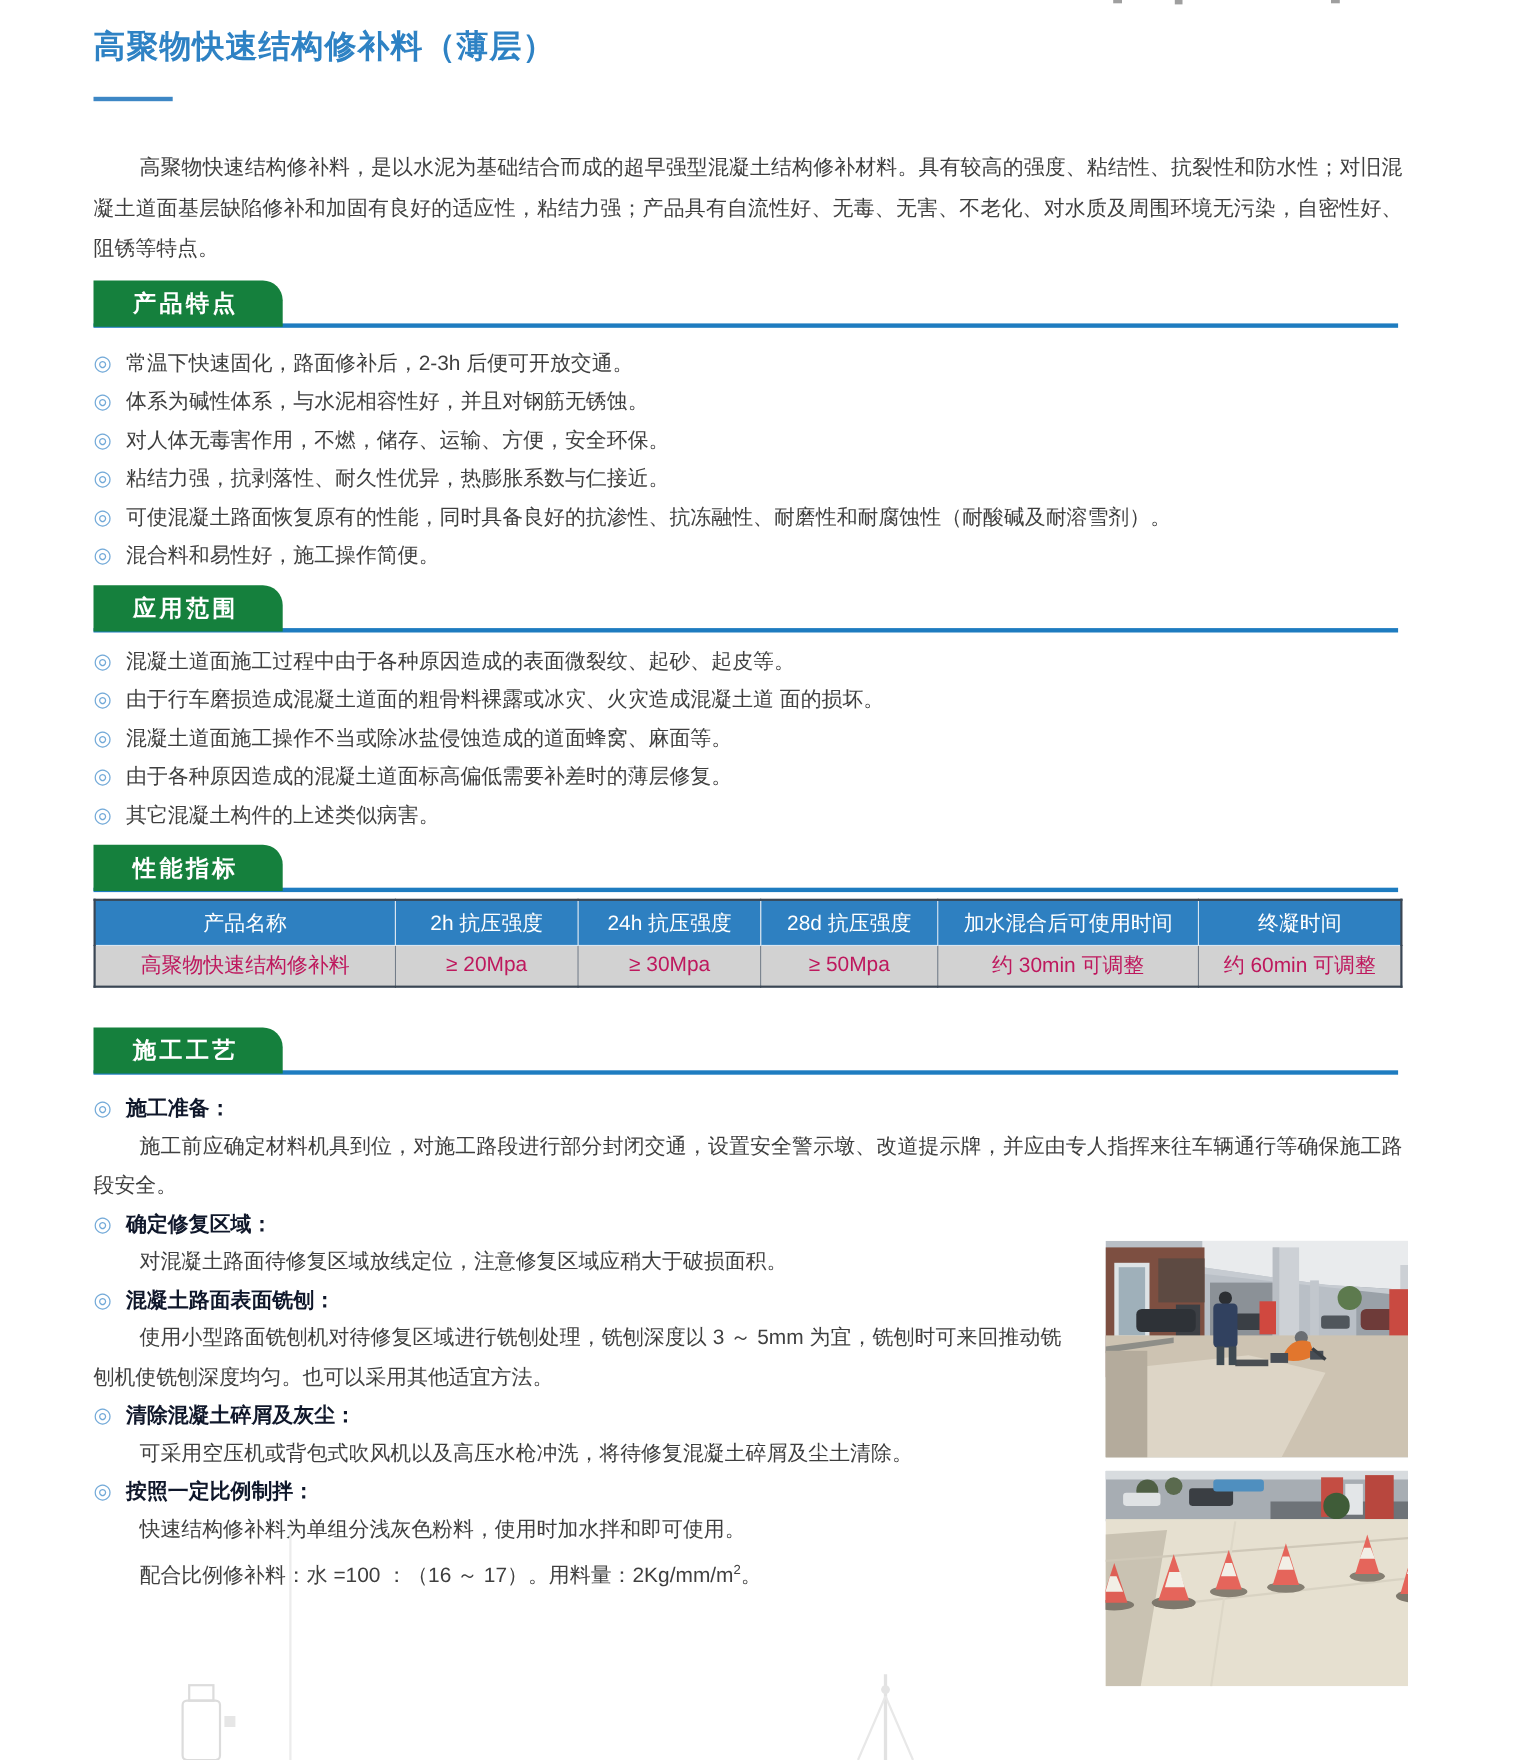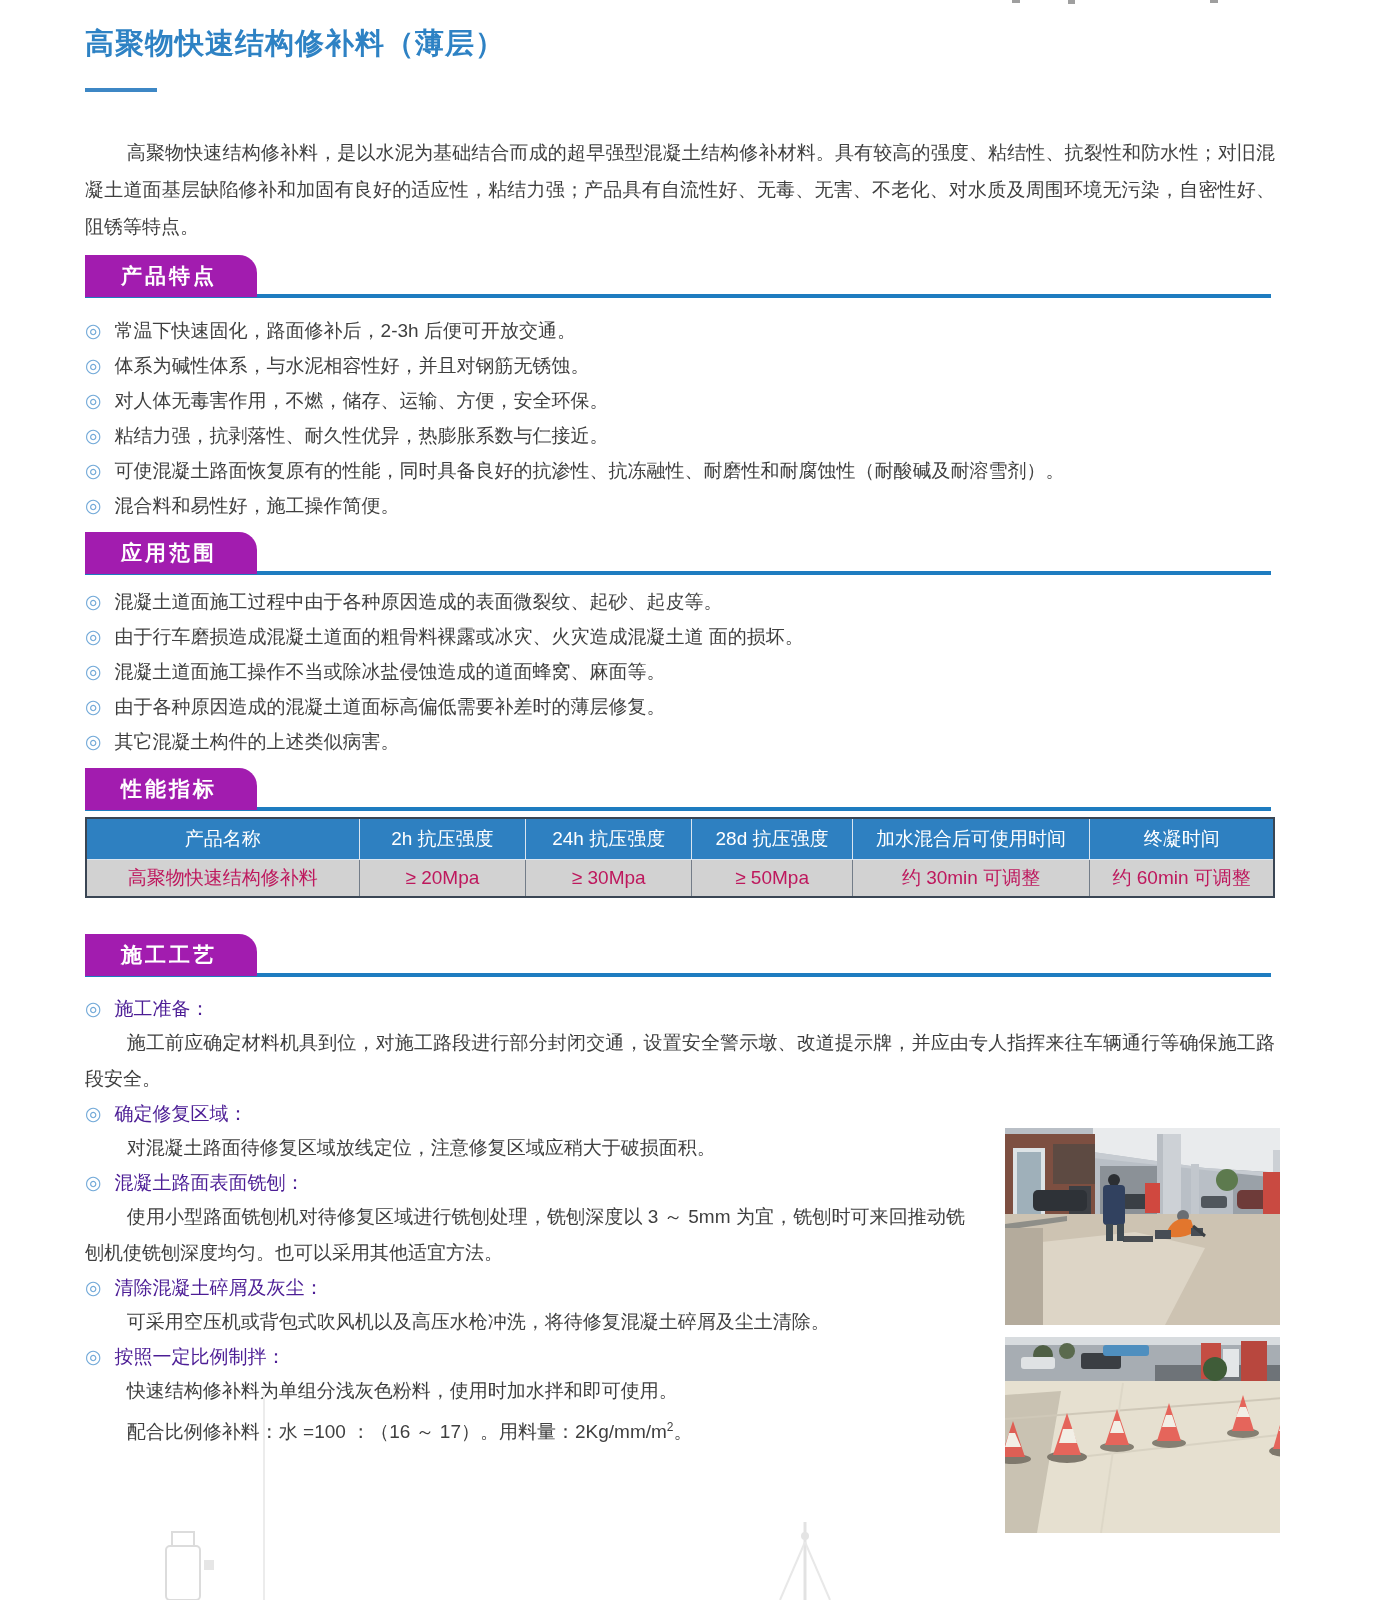--- a/index.html
+++ b/index.html
@@ -18,21 +18,21 @@
   .title-dash { width:72px; height:4px; background:#3d87c5; margin-top:28px; }
 
   
   .intro { margin:42px 0 0; font-size:19px; line-height:37px; text-indent:2.2em; text-align:justify; color:#3f3f3f; }
 
   
   .sec-head { position:relative; height:45px; }
   .sec-head .rule { position:absolute; left:0; right:4px; bottom:0; height:4px; background:#1e7cc0; }
   .sec-badge {
     position:absolute; left:0; bottom:1px; width:172px; height:42px; box-sizing:border-box;
-    background:#a21caf; border-radius:0 18px 0 0; color:#ffffff;
+    background:#15803d; border-radius:0 18px 0 0; color:#ffffff;
     font-size:21px; font-weight:bold; letter-spacing:3px;
     display:flex; align-items:center; padding-left:36px;
   }
   .mt-features { margin-top:8px; }
   .mt-apps { margin-top:8px; }
   .mt-perf { margin-top:8px; }
   .mt-proc { margin-top:34px; }
 
   
   .bullets { list-style:none; margin:16px 0 0; padding:0; }
@@ -49,21 +49,21 @@
   }
   table.perf td {
     background:#d2d2d2; color:#be185d;
     padding:5px 4px; border:1px solid #737d89; text-align:center;
   }
   .c0{width:23%}.c1{width:14%}.c2{width:14%}.c3{width:13.5%}.c4{width:20%}.c5{width:15.5%}
 
   
   .steps { margin-top:15px; }
   .step-label { font-size:19px; line-height:33px; }
-  .step-label .lbl { font-weight:normal; color:#4c1d95; }
+  .step-label .lbl { font-weight:bold; color:#0f172a; }
   .step-body { margin:0; font-size:19px; line-height:36px; text-indent:2.2em; text-align:justify; color:#3f3f3f; }
   .narrow { width:880px; }
 
   
   .photo { position:absolute; width:293px; display:block; }
   .photo1 { left:1005px; top:1128px; height:197px; }
   .photo2 { left:1005px; top:1337px; height:196px; }
 
   
   .wm { position:absolute; pointer-events:none; }

